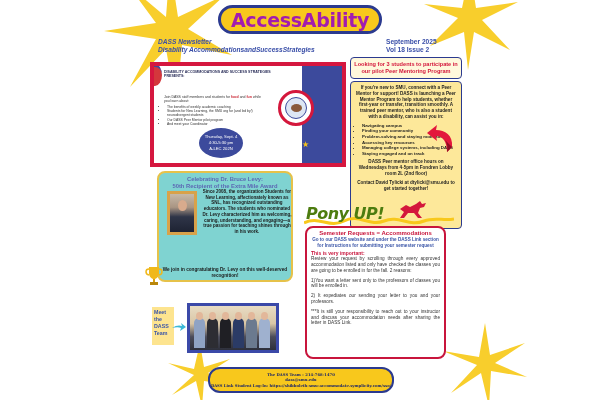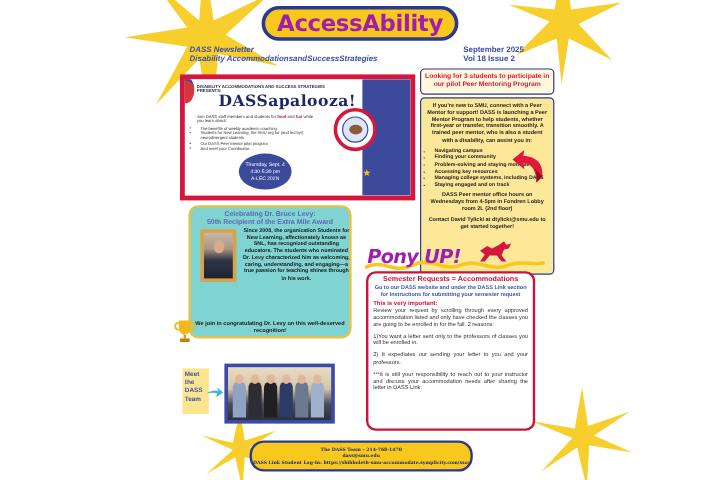--- a/index.html
+++ b/index.html
@@ -72,21 +72,21 @@
 
     
     .meet { position: absolute; left: 152px; top: 307px; width: 22px; height: 38px; background: #fde48f; font-size: 5.3px; font-weight: bold; color: #3a55a8; line-height: 7px; padding: 2px 2px; }
     .meet-arrow { position: absolute; left: 172px; top: 322px; }
     .team-photo { position: absolute; left: 187px; top: 303px; width: 92px; height: 50px; background: #3b49a8; padding: 3px; }
     .team-photo-inner { width: 100%; height: 100%; background: linear-gradient(180deg, #e8dcc4 0%, #d9c6a6 40%, #4b4c5a 70%, #2d2f3b 100%); position: relative; overflow: hidden; }
     .person { position: absolute; top: 12px; width: 11px; height: 30px; border-radius: 5px 5px 0 0; }
     .person::before { content: ""; position: absolute; left: 2px; top: -6px; width: 7px; height: 8px; border-radius: 50%; background: #e2b79a; }
 
     
-    .pony { position: absolute; left: 306px; top: 204px; font-family: "DejaVu Sans", sans-serif; font-style: italic; font-weight: bold; font-size: 16px; color: #a21caf; letter-spacing: -0.5px; }
+    .pony { position: absolute; left: 306px; top: 204px; font-family: "DejaVu Sans", sans-serif; font-style: italic; font-weight: bold; font-size: 16px; color: #4d7c0f; letter-spacing: -0.5px; }
     .pony-wave { position: absolute; left: 304px; top: 213px; }
     .mustang { position: absolute; left: 398px; top: 201px; }
 
     
     .semester {
       position: absolute; left: 305px; top: 226px; width: 141px; height: 133px;
       border: 2px solid #c8153c; border-radius: 8px; background: #fff;
       padding: 2px 4px;
     }
     .sem-title { text-align: center; font-size: 6px; font-weight: bold; color: #c8153c; line-height: 7px; }
@@ -128,21 +128,20 @@
 <div class="hdr-right">
   <div>September  2025</div>
   <div>Vol 18 Issue 2</div>
 </div>
 
 <div class="flyer">
   <div class="flyer-inner">
     <div class="flyer-blue"></div>
     <div class="flyer-corner"></div>
     <div class="flyer-kicker">DISABILITY ACCOMMODATIONS AND SUCCESS STRATEGIES PRESENTS:</div>
-    <div class="flyer-title">DASSapalooza!</div>
     <div class="flyer-intro"><span>Join DASS staff members and students for </span><b>food</b><span> and </span><b>fun</b><span> while you learn about:</span></div>
     <ul class="flyer-list">
       <li>The benefits of weekly academic coaching</li>
       <li>Students for New Learning, the SMU org for (and led by!) neurodivergent students</li>
       <li>Our DASS Peer Mentor pilot program</li>
       <li>And meet your Coordinator</li>
     </ul>
     <div class="flyer-date">
       <span>Thursday, Sept. 4</span>
       <span>4:30-5:30 pm</span>

